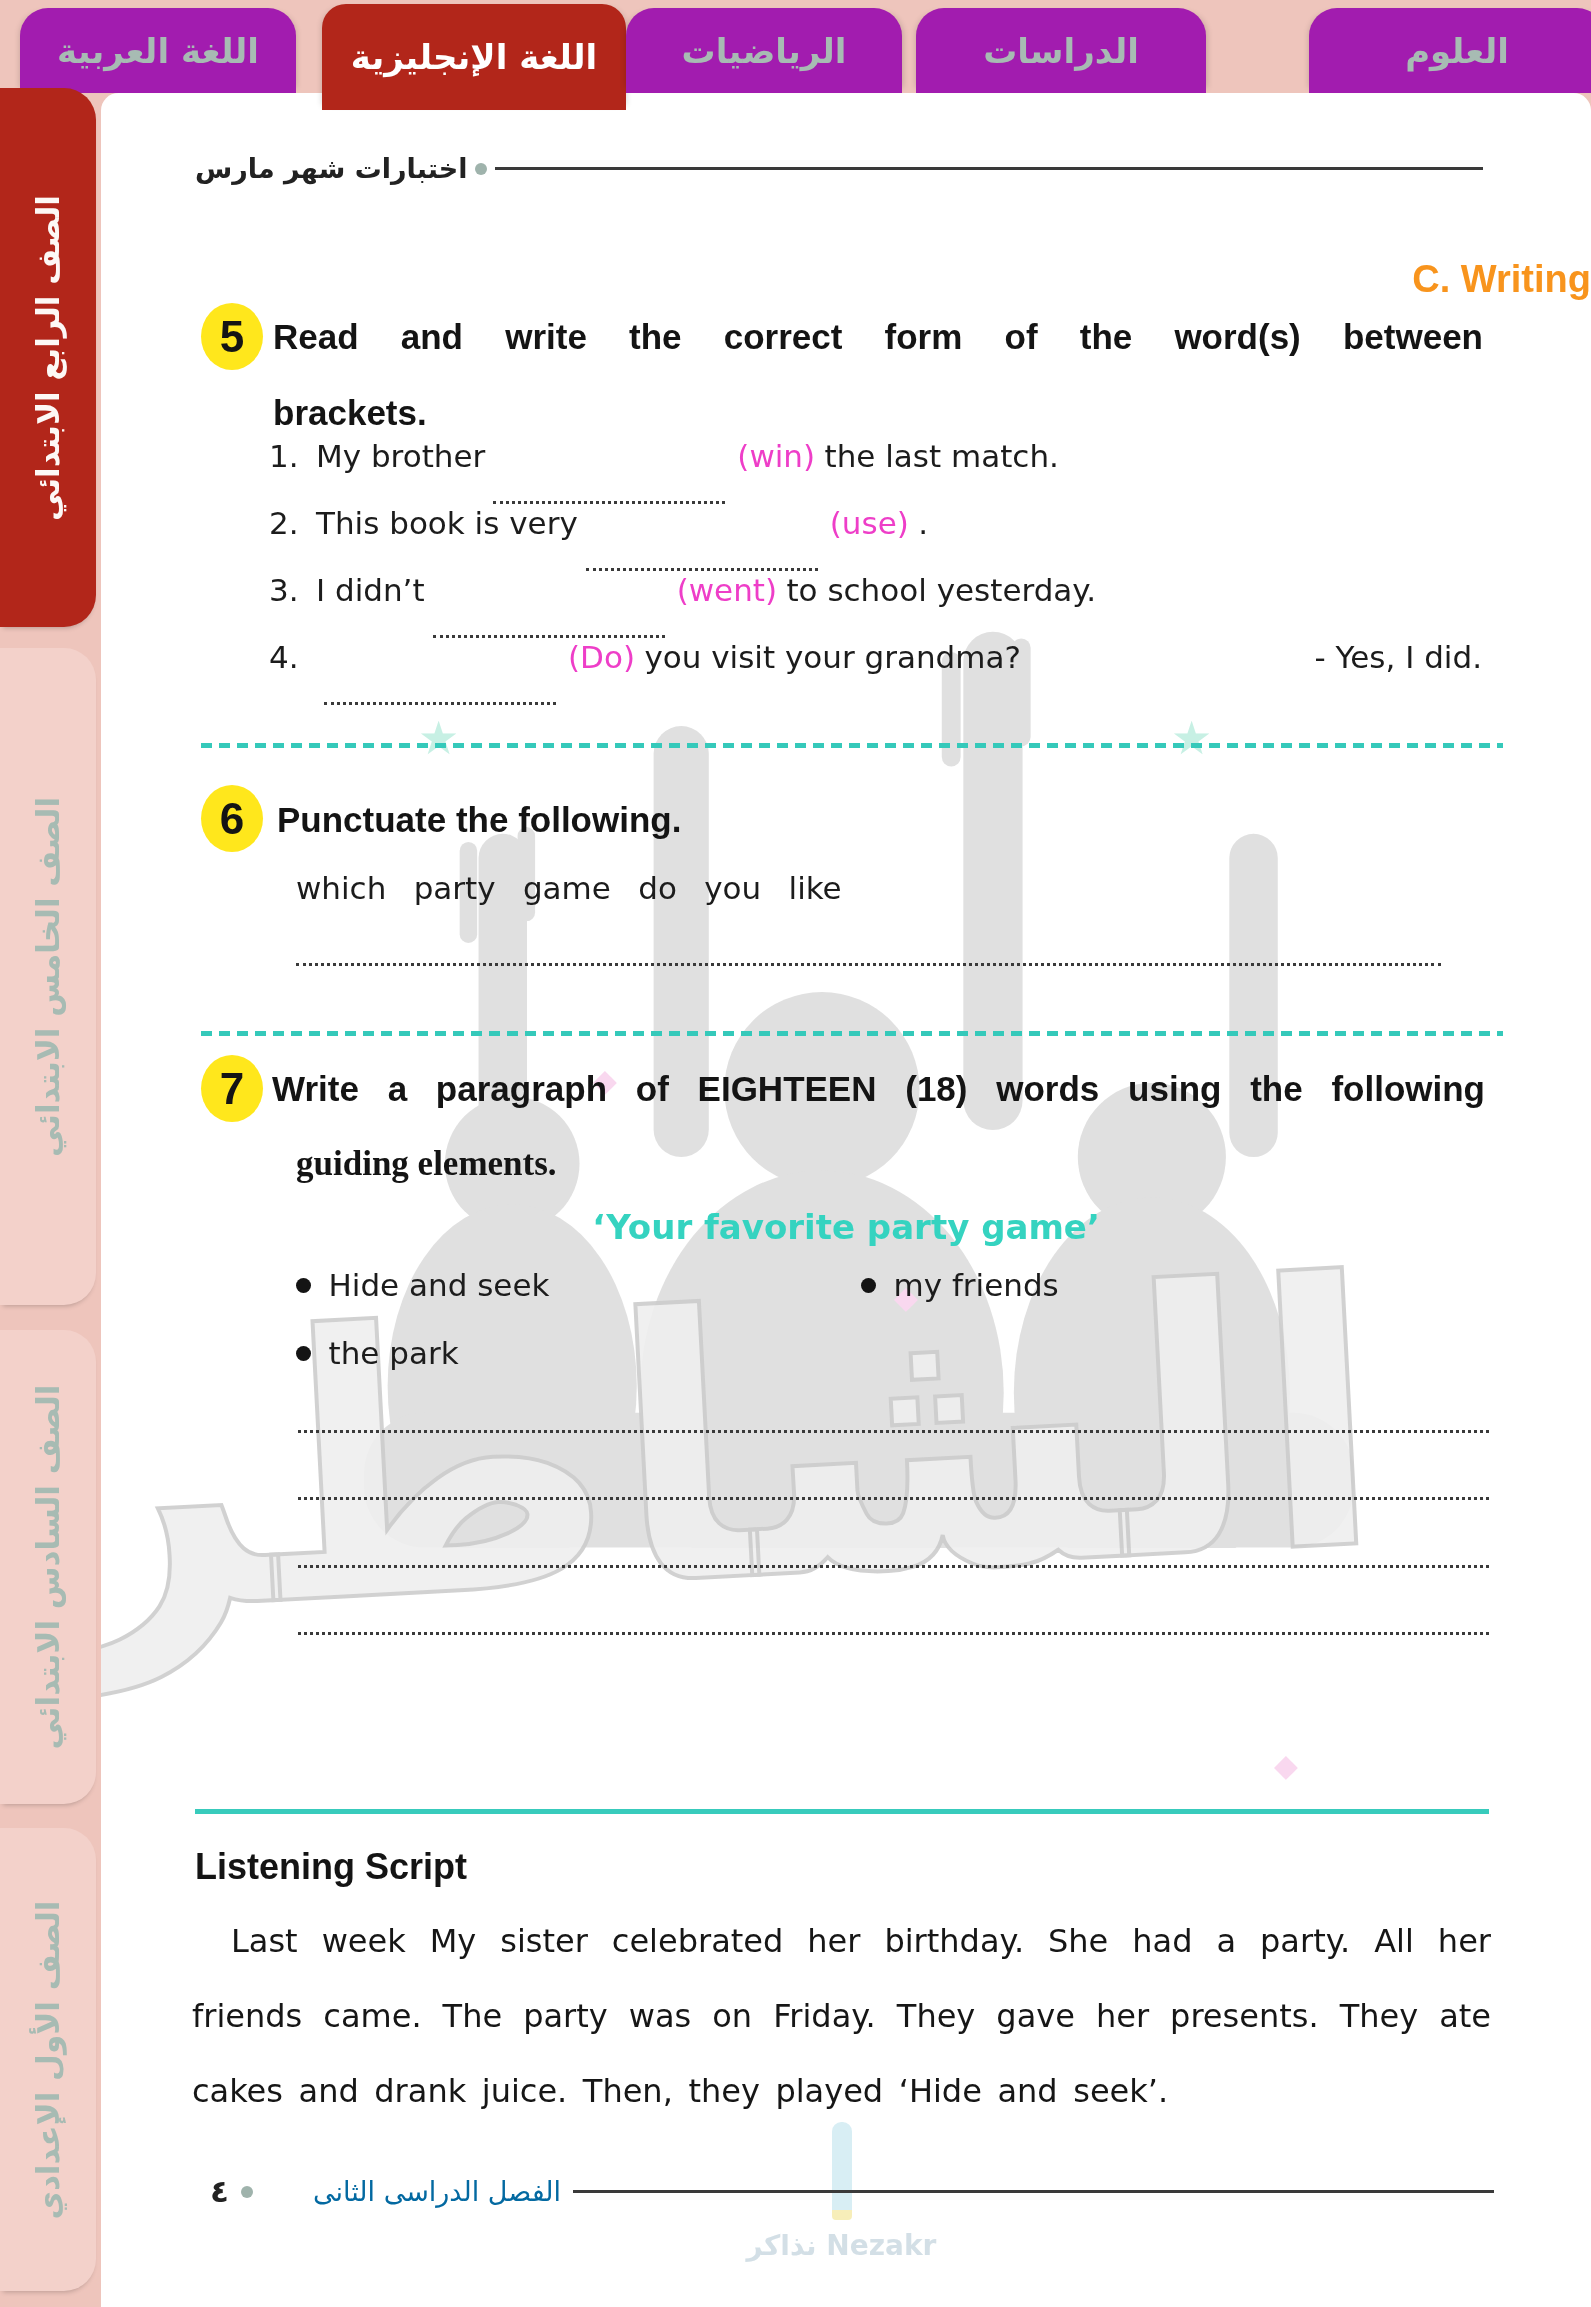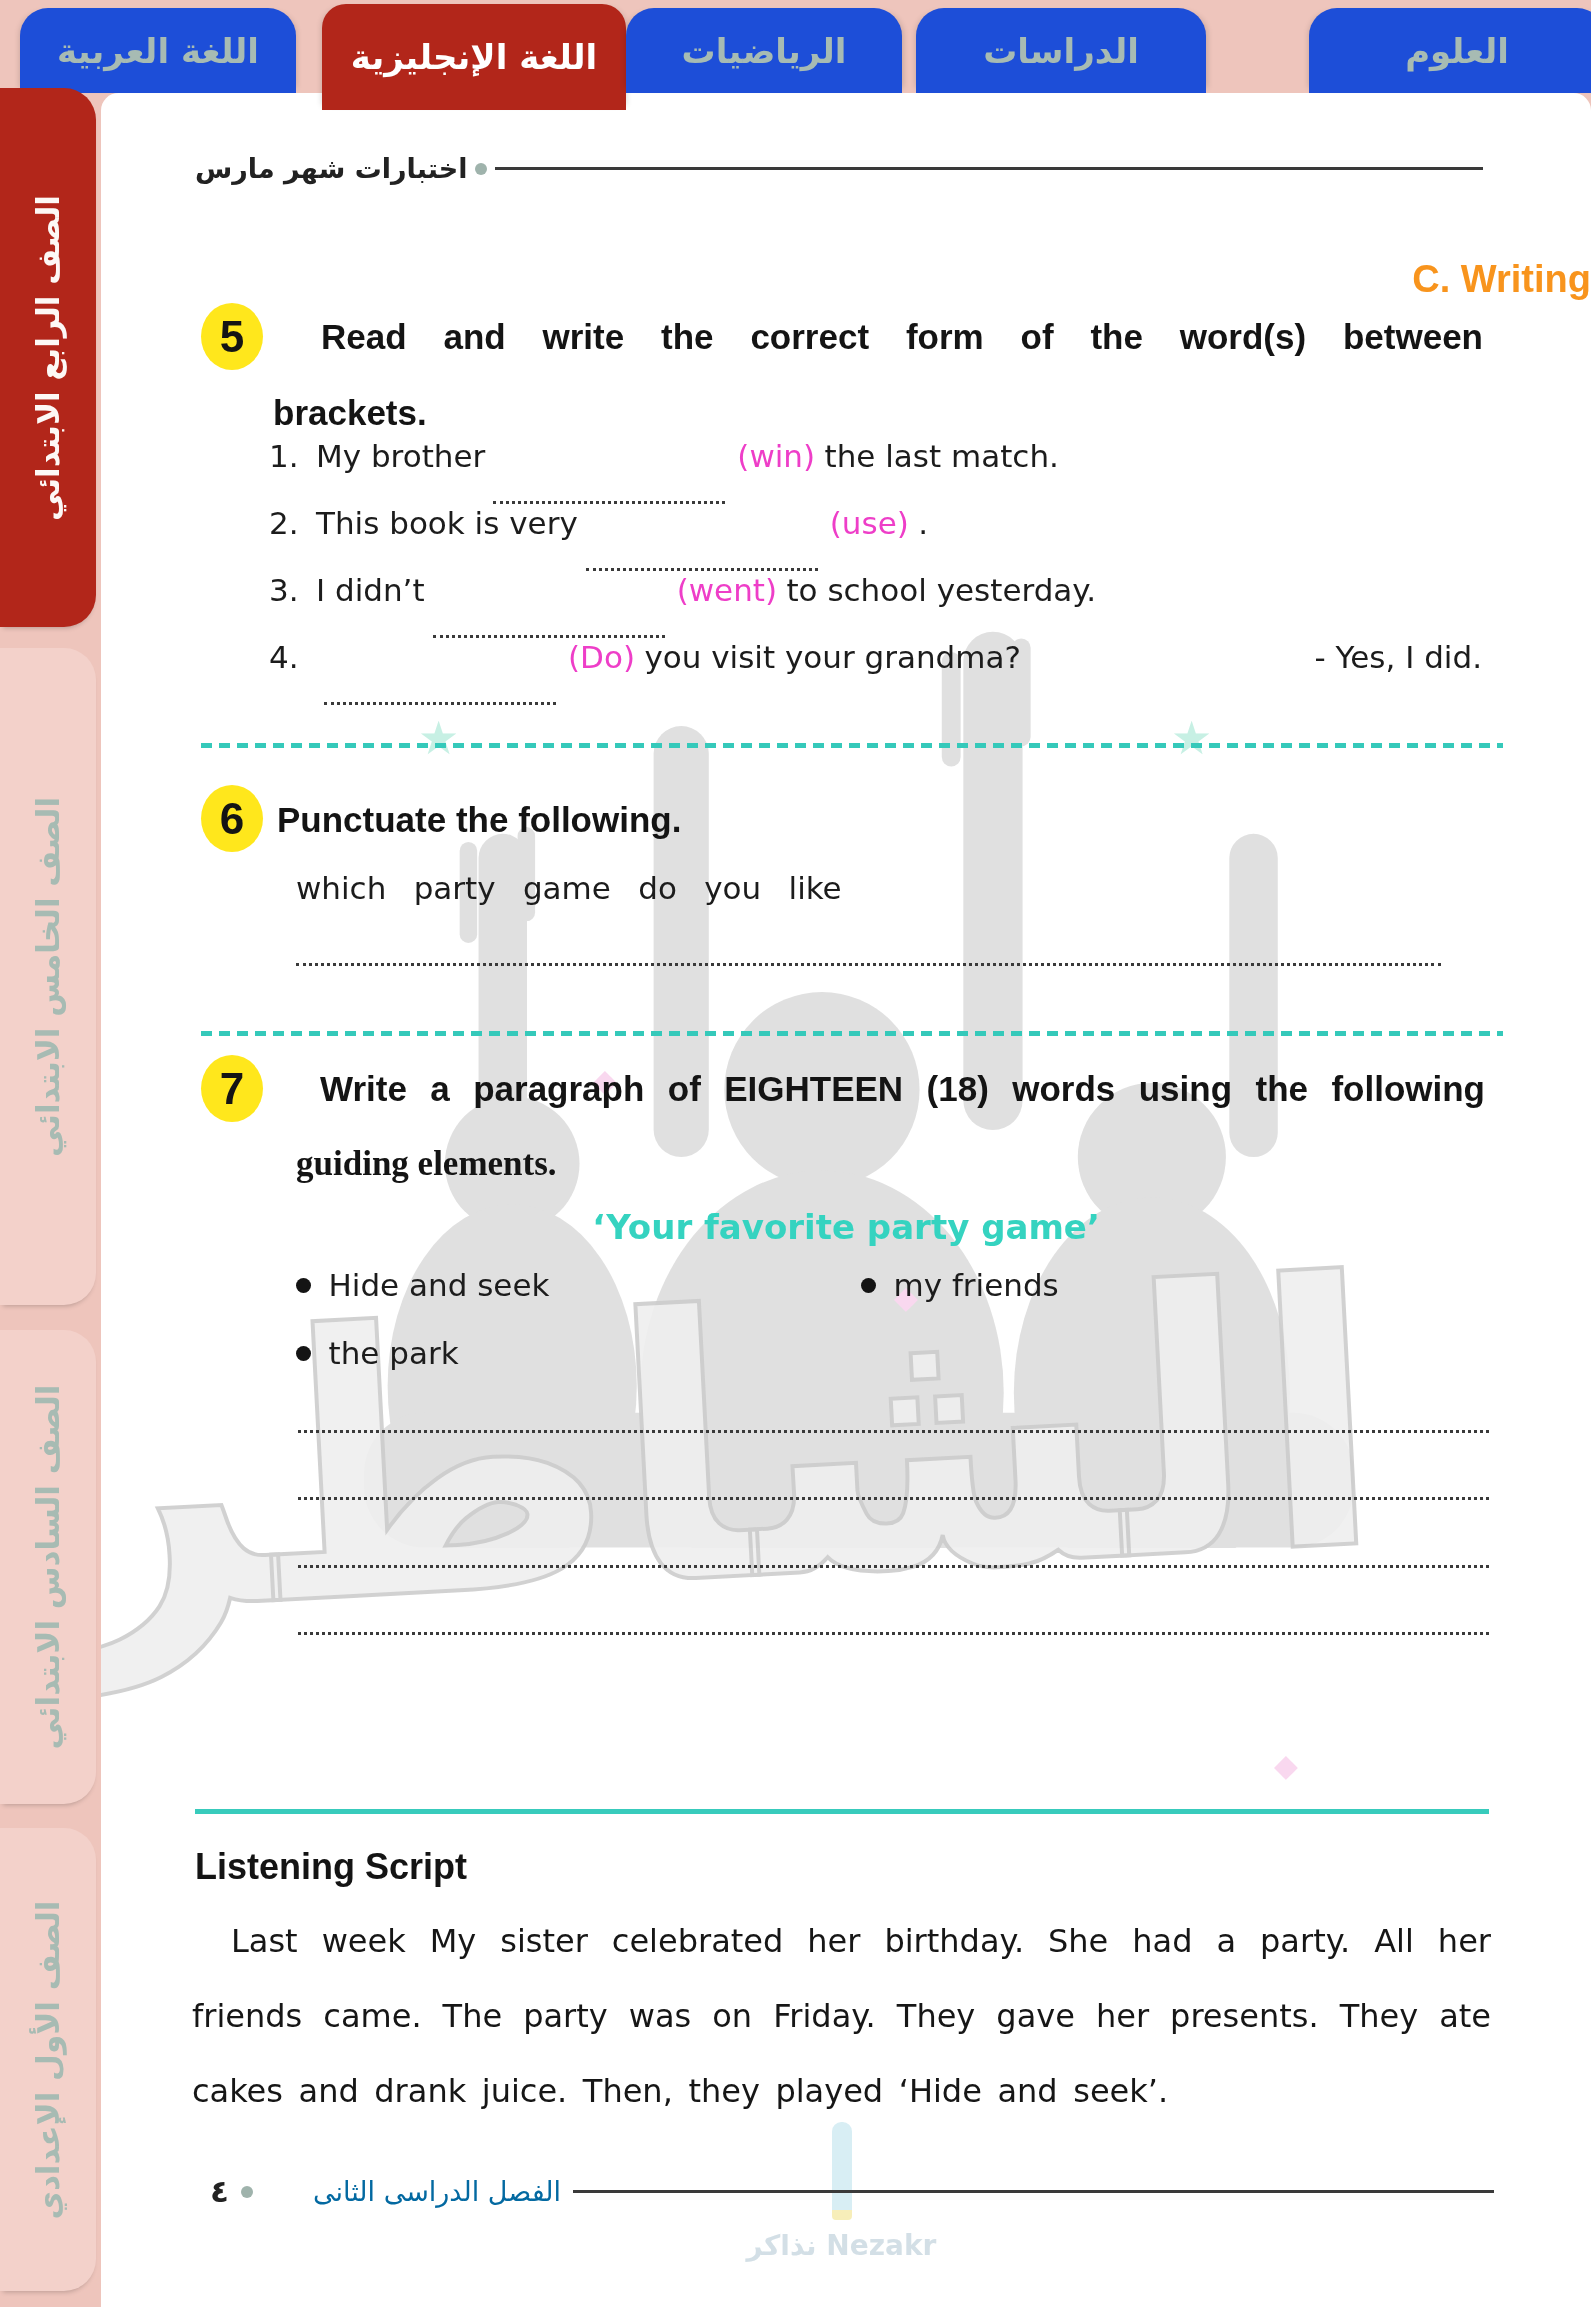--- a/index.html
+++ b/index.html
@@ -1,21 +1,21 @@
 <!DOCTYPE html>
 <html lang="ar" style="font-size:10.8px"><head>
 <meta charset="utf-8">
 <style>
   html,body{margin:0;padding:0;}
   body{background:#d9d9d9;font-family:"DejaVu Sans",sans-serif;}
   .canvas{position:relative;width:1591px;height:2307px;background:#eec5bc;overflow:hidden;}
 
   
   .topbar{position:absolute;left:0;top:0;width:1591px;height:93px;background:#eec5bc;z-index:4;}
-  .ttab{position:absolute;top:8px;height:85px;border-radius:28px 28px 0 0;background:#1d4ed8;
+  .ttab{position:absolute;top:8px;height:85px;border-radius:28px 28px 0 0;background:#a21caf;
         display:flex;align-items:center;justify-content:center;
         font:700 34px/1 "DejaVu Sans",sans-serif;color:#a7bbb3;direction:rtl;
         box-shadow:-5.4px 0 6.7px -5.4px rgba(0,0,0,.18),5.4px 0 6.7px -5.4px rgba(0,0,0,.18);cursor:pointer;}
   .ttab.active{top:4px;height:106px;background:#b2261a;color:#ffffff;border-radius:24px 24px 0 0;}
 
   
   .rail{position:absolute;left:0;top:0;width:101px;height:2307px;background:#eec5bc;z-index:2;}
   .gtab{position:absolute;left:0;width:96px;background:#f3d1ca;border-radius:0 32px 32px 0;z-index:5;
         box-shadow:0 4px 5.4px -3.4px rgba(0,0,0,.22);cursor:pointer;}
   .gtab.active{background:#b2261a;}
@@ -47,21 +47,21 @@
   .dot{width:12px;height:12px;border-radius:50%;background:#9fb3ac;flex:0 0 auto;}
   .hline{flex:1;height:2.7px;background:#3a3a3a;}
 
   .sec-heading{position:absolute;left:0;width:100%;top:167px;text-align:right;
         font:700 38px/1 "Liberation Sans",sans-serif;color:#f8941d;}
 
   .badge{position:absolute;width:62px;height:67px;border-radius:50%;background:#ffe71c;
         display:flex;align-items:center;justify-content:center;
         font:900 44px/1 "Liberation Sans",sans-serif;color:#141414;}
   .prompt{position:absolute;font:700 35px/1.25 "Liberation Sans",sans-serif;color:#141414;}
-  .just{text-align:justify;text-align-last:justify;margin-left:48px;}
+  .just{text-align:justify;text-align-last:justify;}
 
   .q5items{position:absolute;left:168px;right:109px;top:348px;}
   .itm{display:flex;align-items:baseline;height:67px;font:400 31px/1 "DejaVu Sans",sans-serif;}
   .itm .n{min-width:47px;}
   .itm .dots{width:232px;border-bottom:3.4px dotted #3a3a3a;margin:0 12px 4px 8px;align-self:flex-end;}
   .itm .br{color:#ee3ec8;margin-right:9.4px;}
   .itm .tail{margin-left:auto;}
 
   .tdash{position:absolute;left:100px;right:88px;height:5.4px;
         background:repeating-linear-gradient(90deg,#35c9ba 0 10.8px,transparent 10.8px 18px);}

